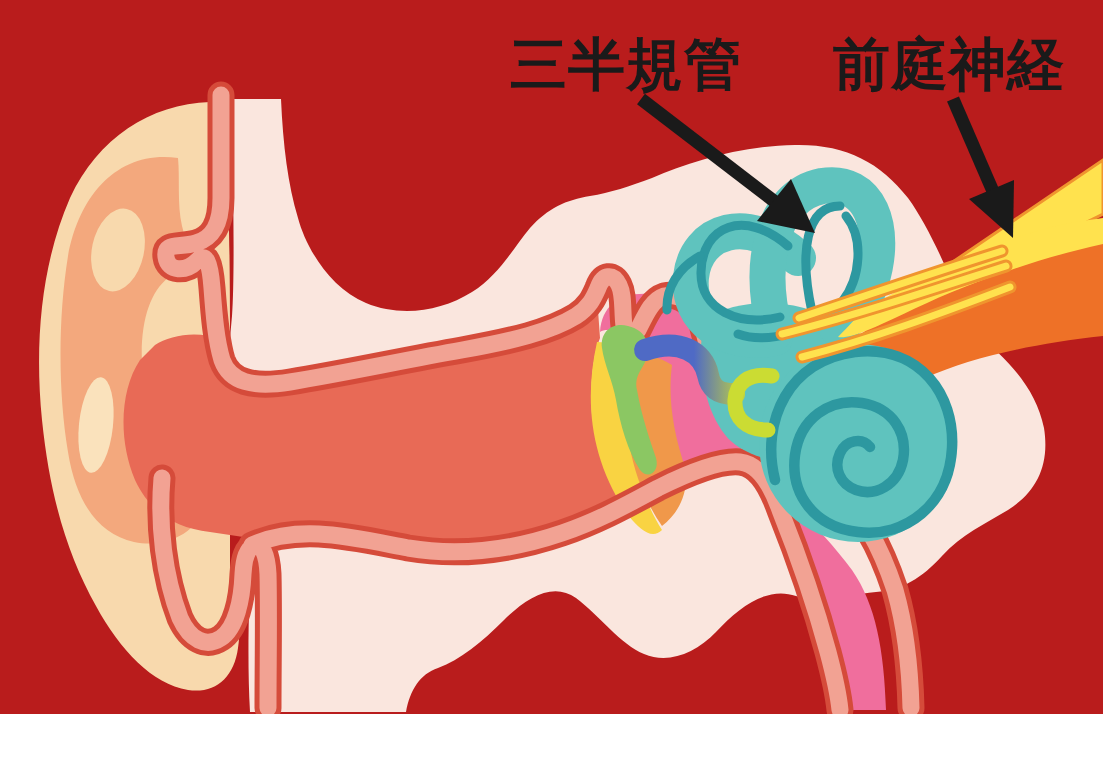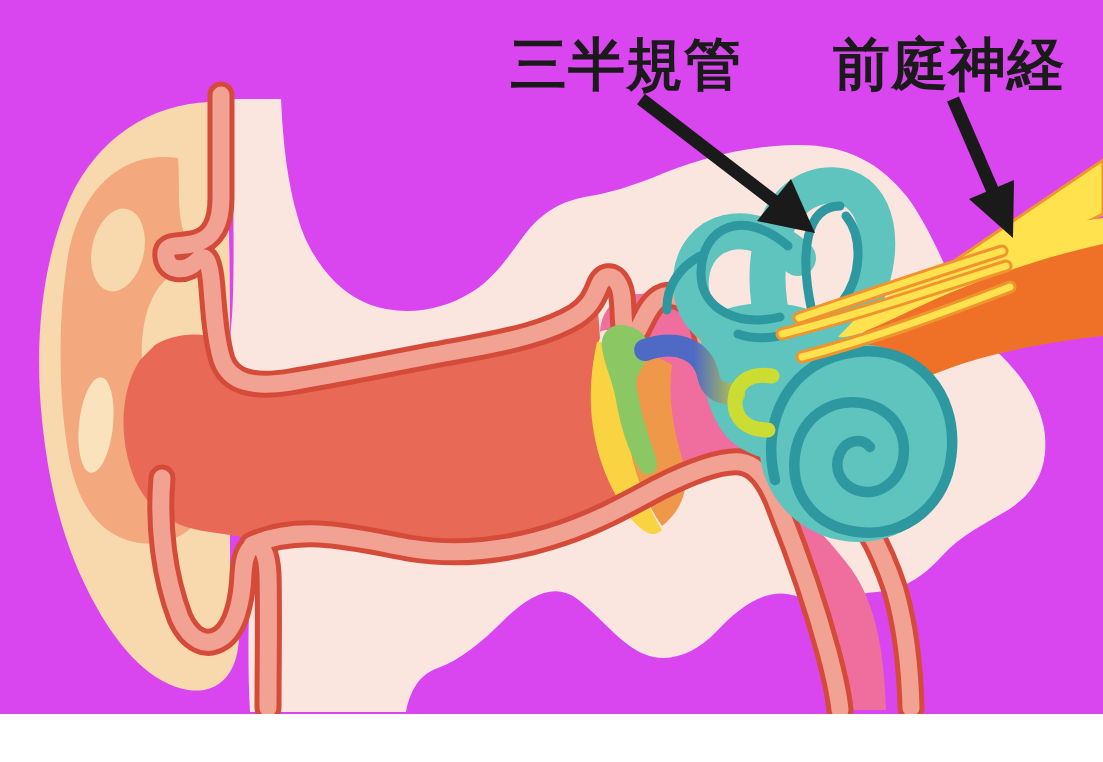--- a/index.html
+++ b/index.html
@@ -1,16 +1,16 @@
 <!DOCTYPE html>
 <html><head>
 <meta charset="utf-8">
 <style>
   html,body{margin:0;padding:0;background:#fff;}
-  .stage{position:relative;width:1103px;height:762px;background:#d946ef;overflow:hidden;
+  .stage{position:relative;width:1103px;height:762px;background:#b91c1c;overflow:hidden;
          font-family:"DejaVu Sans","Liberation Sans",sans-serif;}
   svg{position:absolute;left:0;top:0;}
   .lbl{font-weight:bold;font-size:57px;letter-spacing:1px;}
   .wall-outer{fill:none;stroke-width:27;stroke-linecap:round;stroke-linejoin:round;}
   .wall-inner{fill:none;stroke-width:17;stroke-linecap:round;stroke-linejoin:round;}
   .loop{fill:none;stroke-width:36;stroke-linecap:round;}
   .arc{fill:none;stroke-width:9;stroke-linecap:round;}
   .spiral{fill:none;stroke-width:10.5;stroke-linecap:round;}
   .incus{fill:none;stroke-width:22;stroke-linecap:round;}
   .stapes{fill:none;stroke-width:15;stroke-linecap:round;}

